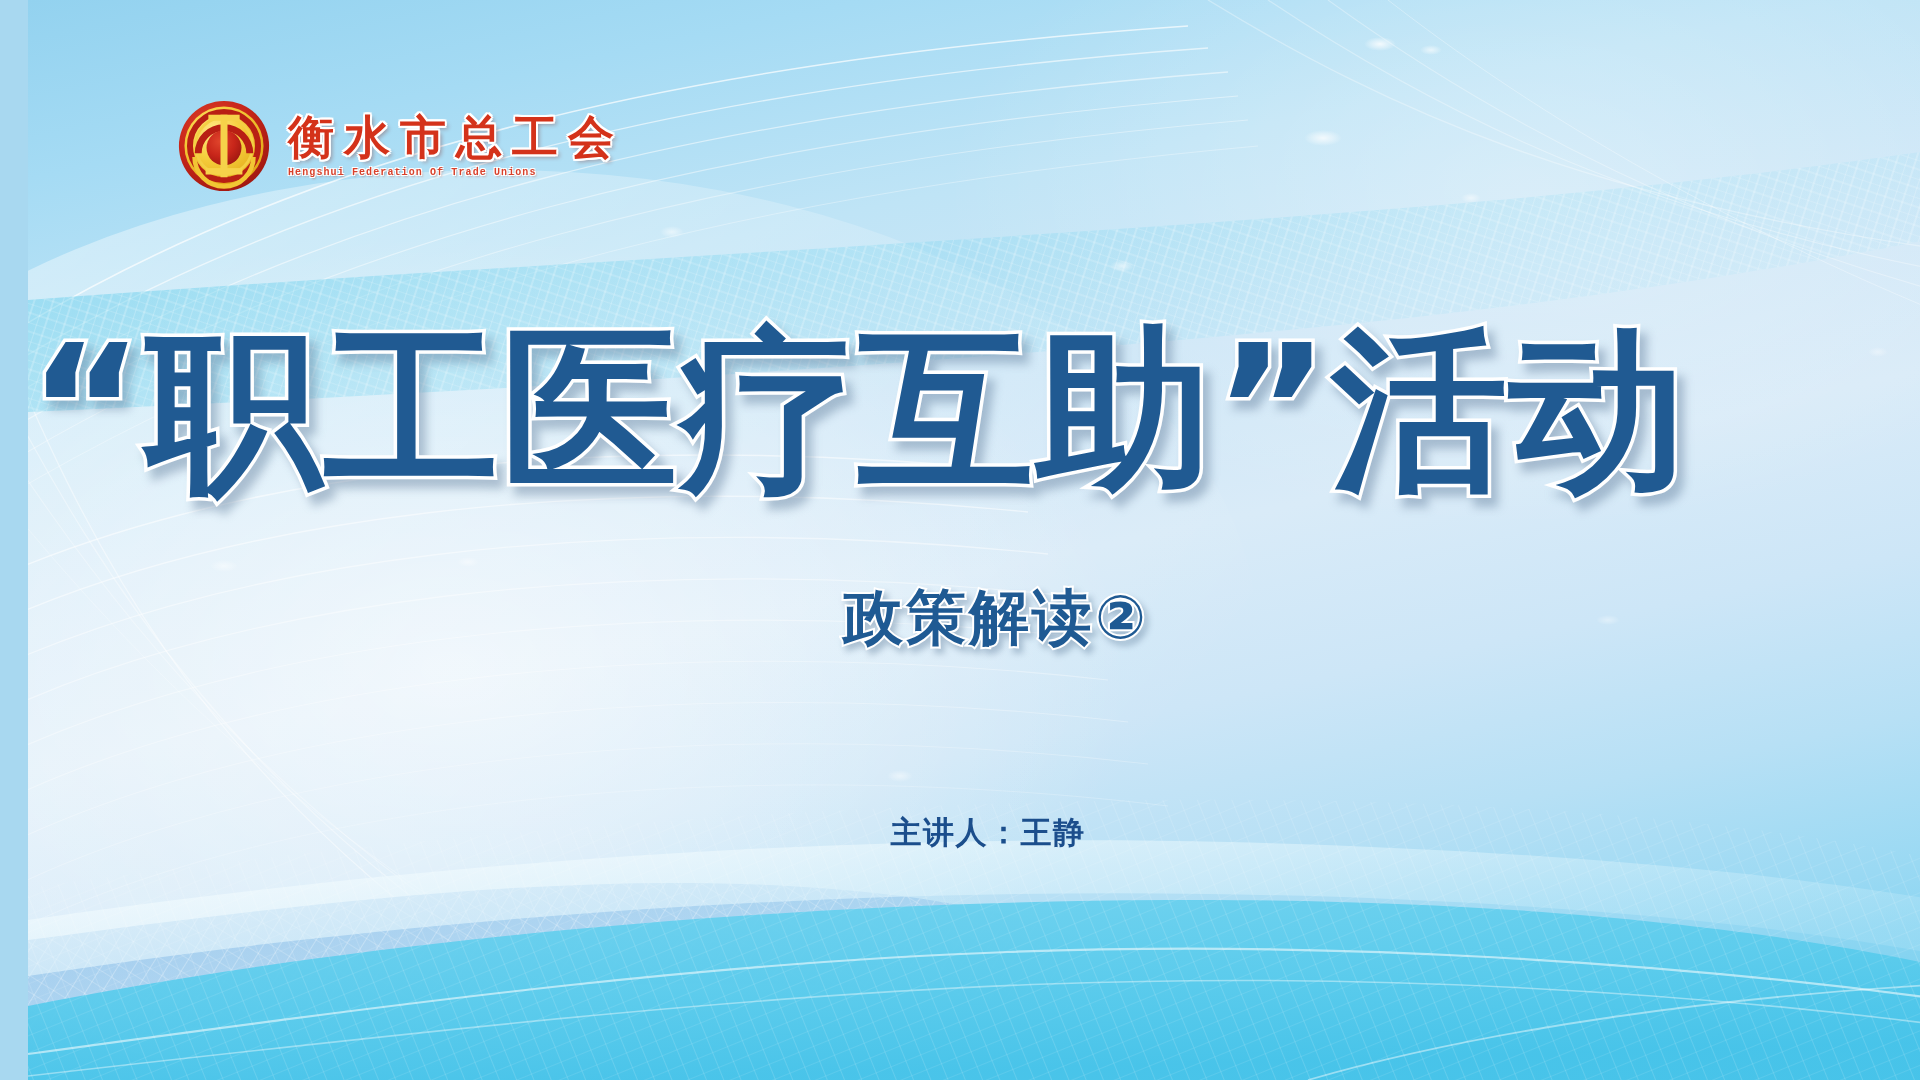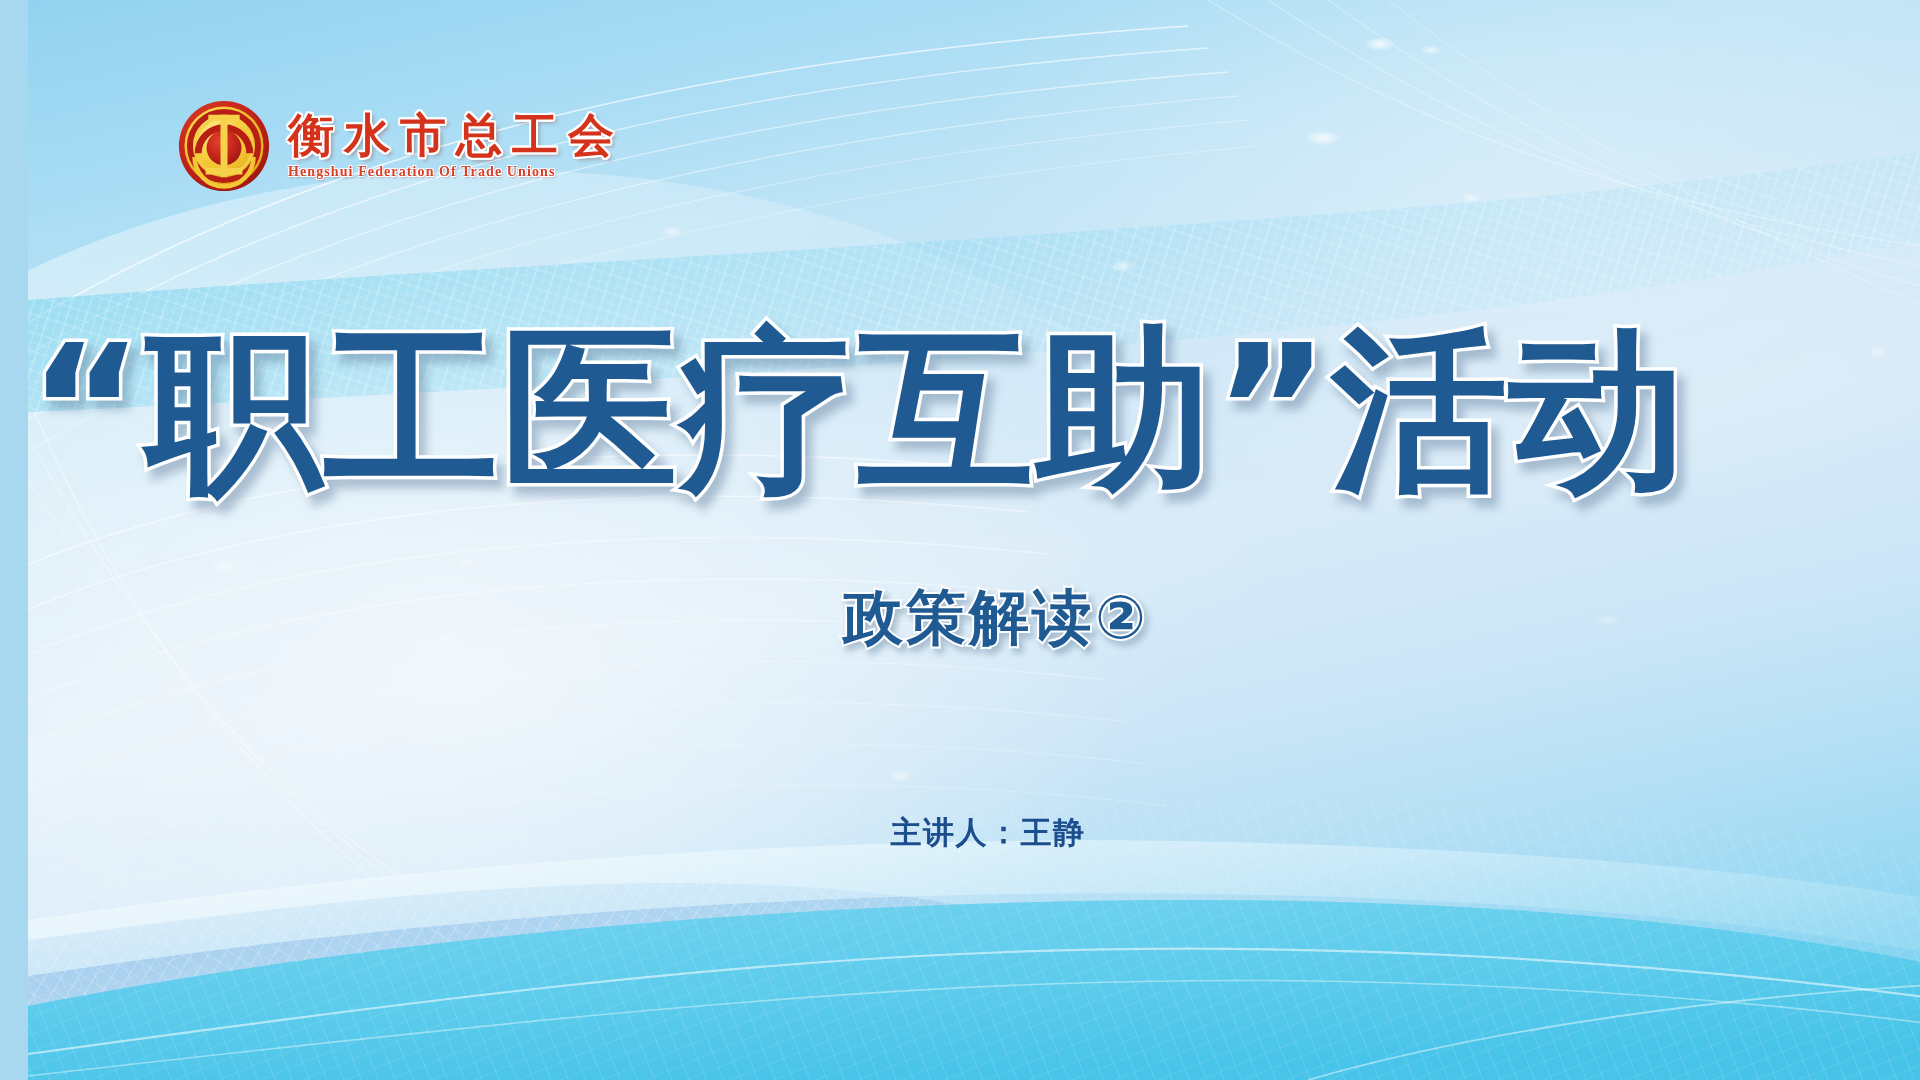--- a/index.html
+++ b/index.html
@@ -53,22 +53,22 @@
     text-shadow:
       -1.6px -1.6px 0 #ffffff,  1.6px -1.6px 0 #ffffff,
       -1.6px  1.6px 0 #ffffff,  1.6px  1.6px 0 #ffffff,
       0 -2px 0 #ffffff, 0 2px 0 #ffffff,
       -2px 0 0 #ffffff, 2px 0 0 #ffffff,
        3px 3px 4px rgba(120,20,10,0.38);
     background:linear-gradient(180deg,#ef5b2a 0%,#e03b18 46%,#bc1f0c 100%);
     -webkit-background-clip:text; background-clip:text;
   }
   #logo-en {
-    font-family:Liberation Serif, serif;
-    font-size:14px; font-weight:700;
+    font-family:Liberation Mono, monospace;
+    font-size:10px; font-weight:700;
     letter-spacing:1.1px;
     color:#d9402a;
     margin-top:5px;
     white-space:nowrap;
     text-shadow:
       -1px -1px 0 #fff, 1px -1px 0 #fff,
       -1px  1px 0 #fff, 1px  1px 0 #fff,
       1.5px 1.5px 2px rgba(150,40,20,0.35);
   }
 

